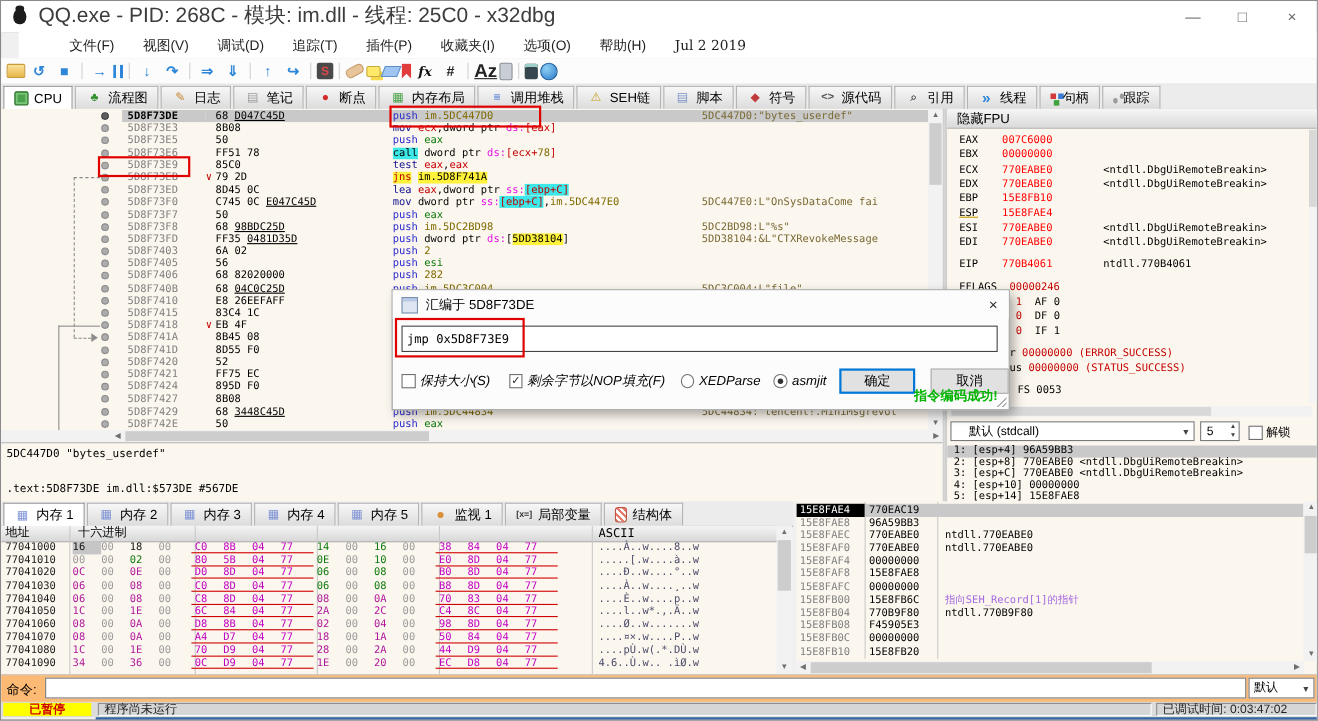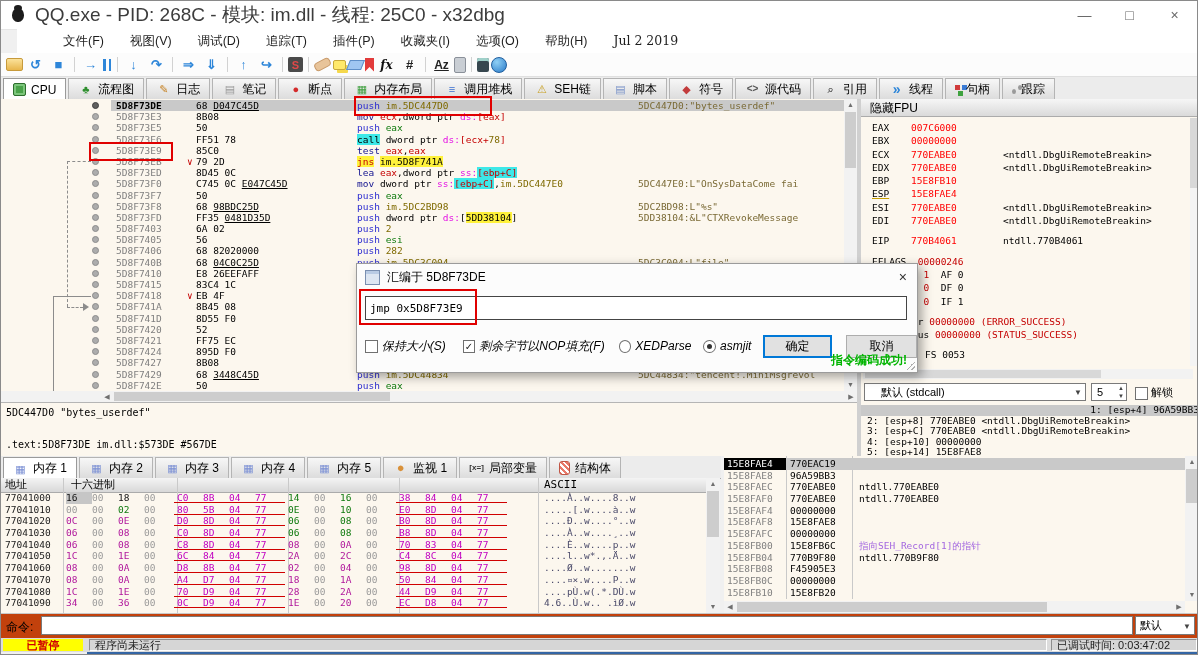--- a/index.html
+++ b/index.html
@@ -22,21 +22,21 @@
   .blue{color:#2E86D9;}
   .i-folder{background:linear-gradient(#FBE29A,#E8B64C);border:1px solid #C79A3B;border-radius:2px;width:15px;height:11px;max-width:15px;max-height:11px;}
   .i-pause{background:linear-gradient(90deg,#2E86D9 0 30%,transparent 30% 64%,#2E86D9 64% 94%,transparent 94%);width:9px;height:12px;max-width:9px;}
   .i-sbox{background:#4A4A4A;color:#E04848;width:15px;height:15px;max-width:15px;font-size:11px;border-radius:2px;}
   .i-patch{background:#E8C49A;border:1px solid #C89A6A;border-radius:4px;width:15px;height:7px;max-width:15px;max-height:7px;transform:rotate(-28deg);}
   .i-comments{background:#FFE96B;border:1px solid #C8A93B;border-radius:2px;width:11px;height:8px;max-width:11px;max-height:8px;box-shadow:3px 4px 0 -1px #F5D84C;}
   .i-labels{background:#9FC6F2;border:1px solid #5E8FC9;width:13px;height:8px;max-width:13px;max-height:8px;transform:skewX(-22deg);}
   .i-bookmark{background:#E23B3B;width:9px;height:14px;max-width:9px;clip-path:polygon(0 0,100% 0,100% 100%,50% 68%,0 100%);}
   .i-fx{font-family:"DejaVu Serif",serif;font-style:italic;font-size:12px;color:#111;}
   .i-hash{color:#222;font-size:13px;}
-  .i-az{color:#222;font-size:12px;text-decoration:underline;}
+  .i-az{color:#222;font-size:17px;text-decoration:underline;}
   .i-phone{background:#C9CED4;border:1px solid #8A9099;border-radius:2px;width:10px;height:14px;max-width:10px;}
   .i-calc{background:#37474F;width:12px;height:14px;max-width:12px;border-radius:2px;box-shadow:inset 0 3px 0 #9FD0C9;}
   .i-globe{background:radial-gradient(circle at 35% 30%,#8FD0F5,#2B7BC9);border:1px solid #1F5E9E;border-radius:50%;width:14px;height:14px;max-width:14px;}
   #tabbar{position:absolute;left:0;top:76px;width:100%;height:22px;background:#ECECEC;border-bottom:1px solid #ABABAB;display:flex;align-items:flex-end;}
   .tab{height:21px;display:flex;align-items:center;padding:0 9px;border:1px solid #B4B4B4;border-bottom:none;background:linear-gradient(#F7F7F7,#DCDCDC);margin-left:2px;box-sizing:border-box;font-size:12px;white-space:nowrap;}
   .tab.active{background:#FFF;height:22px;margin-bottom:-1px;border-color:#9A9A9A;}
   .ti{width:15px;height:14px;margin-right:5px;display:inline-flex;align-items:center;justify-content:center;font-size:11px;line-height:14px;}
   .ic-cpu{background:#4AA34A;border:1px solid #2E6E2E;width:11px;height:11px;border-radius:2px;box-shadow:inset 0 0 0 2px #7CC67C;}
   .ic-graph{color:#2E8F2E;}  .ic-log{color:#C8862B;}  .ic-note{color:#9A9A9A;}
   .ic-bp{color:#D42B2B;} .ic-mem{color:#3F9F3F;} .ic-stack{color:#3A6FD0;font-weight:bold;}
@@ -89,21 +89,21 @@
   #reg-hthumb{position:absolute;left:2px;top:1px;width:236px;height:8px;background:#D8D8D8;}
   #convrow{position:absolute;left:0;top:284px;width:100%;height:20px;}
   #conv-combo{position:absolute;left:3px;top:0;width:222px;height:18px;background:#FFF;border:1px solid #7A7A7A;font-size:11px;line-height:16px;padding-left:16px;box-sizing:border-box;}
   #conv-combo .arr{position:absolute;right:3px;top:1px;font-size:8px;color:#444;}
   #conv-spin{position:absolute;left:230px;top:0;width:36px;height:18px;background:#FFF;border:1px solid #7A7A7A;font-size:11px;line-height:16px;padding-left:5px;box-sizing:border-box;}
   #conv-spin .arrs{position:absolute;right:2px;top:0;font-size:6px;color:#444;line-height:8px;}
   #conv-unlock{position:absolute;left:274px;top:2px;font-size:11px;}
   .cb{display:inline-block;width:13px;height:13px;background:#FFF;border:1px solid #707070;box-sizing:border-box;vertical-align:middle;text-align:center;line-height:11px;font-size:10px;color:#222;}
   #args{position:absolute;left:0;top:306px;width:100%;}
   .arow{height:10.6px;line-height:10.6px;font-size:9.5px;font-family:"DejaVu Sans Mono",monospace;white-space:pre;padding-left:6px;}
-  .arow.sel{background:#C9C9C9;text-align:right;}
+  .arow.sel{background:#C9C9C9;}
   #reg-vscroll{position:absolute;right:0;top:19px;width:9px;height:248px;background:#F4F4F4;}
   #reg-vthumb{position:absolute;right:0;top:0;width:9px;height:70px;background:#D8D8D8;}
   
   #memtabs{position:absolute;left:0;top:455px;width:720px;height:22px;background:#ECECEC;border-bottom:1px solid #ABABAB;display:flex;align-items:flex-end;}
   #mempanel{position:absolute;left:0;top:477px;width:719px;height:135px;background:#FCF7EE;overflow:hidden;}
   #memhdr{position:absolute;left:0;top:0;width:100%;height:14px;background:linear-gradient(#F4F4F4,#D8D8D8);border-bottom:1px solid #ABABAB;font-size:11px;line-height:13px;}
   #memhdr span{position:absolute;top:0;}
   #memrows{position:absolute;left:0;top:14px;width:100%;}
   .mrow{position:relative;height:11.7px;line-height:11.6px;font-size:9.5px;font-family:"DejaVu Sans Mono",monospace;white-space:pre;}
   .maddr{display:inline-block;width:62px;padding-left:4px;color:#1A1A1A;box-sizing:border-box;}
@@ -117,21 +117,21 @@
   #stackpanel{position:absolute;left:723px;top:455px;width:475px;height:157px;background:#FCF7EE;overflow:hidden;}
   #stackrows{position:absolute;left:0;top:2px;width:461px;}
   .srow{display:flex;height:11.7px;line-height:11.6px;font-size:9.5px;font-family:"DejaVu Sans Mono",monospace;white-space:pre;}
   .saddr{width:62px;flex:none;color:#808080;padding-left:3px;box-sizing:border-box;}
   .sval{width:66px;flex:none;color:#000;padding-left:4px;box-sizing:border-box;}
   .scom{flex:1;padding-left:7px;overflow:hidden;}
   .srow.ssel{background:#C9C9C9;}
   .srow.ssel .saddr{background:#000;color:#FFF;}
   .com-red{color:#C40000;margin-top:16px;} .com-k{color:#000;} .com-violet{color:#A468E0;}
   
-  #cmdbar{position:absolute;left:0;top:612px;width:100%;height:25px;background:#c2410c;border-top:1px solid #C8C8C8;}
+  #cmdbar{position:absolute;left:0;top:612px;width:100%;height:25px;background:#fdba74;border-top:1px solid #C8C8C8;}
   #cmd-label{position:absolute;left:5px;top:5px;font-size:12px;}
   #cmd-input{position:absolute;left:40px;top:2px;width:1092px;height:19px;background:#FFF;border:1px solid #7A7A7A;box-sizing:border-box;}
   #cmd-combo{position:absolute;right:2px;top:2px;width:60px;height:19px;background:#FFF;border:1px solid #7A7A7A;box-sizing:border-box;font-size:11px;line-height:17px;padding-left:4px;}
   #cmd-combo .arr{position:absolute;right:3px;top:1px;font-size:8px;color:#444;}
   #statusbar{position:absolute;left:0;top:637px;width:100%;height:14px;background:#DCDCDC;}
   #st-pause{position:absolute;left:2px;top:1px;width:80px;height:12px;background:#FFFF00;color:#D00000;font-weight:bold;font-size:11px;text-align:center;line-height:12px;}
   #st-msg{position:absolute;left:88px;top:1px;width:958px;height:12px;background:#D6D6D6;border:1px solid;border-color:#8E8E8E #FFF #FFF #8E8E8E;font-size:11px;line-height:11px;padding-left:5px;box-sizing:border-box;color:#222;}
   #st-time{position:absolute;left:1050px;top:1px;width:146px;height:12px;background:#D6D6D6;border:1px solid;border-color:#8E8E8E #FFF #FFF #8E8E8E;font-size:11px;line-height:11px;padding-left:5px;box-sizing:border-box;color:#222;}
   #bluestrip{position:absolute;left:86px;top:651px;width:1112px;height:4px;background:#3465A4;}
   

